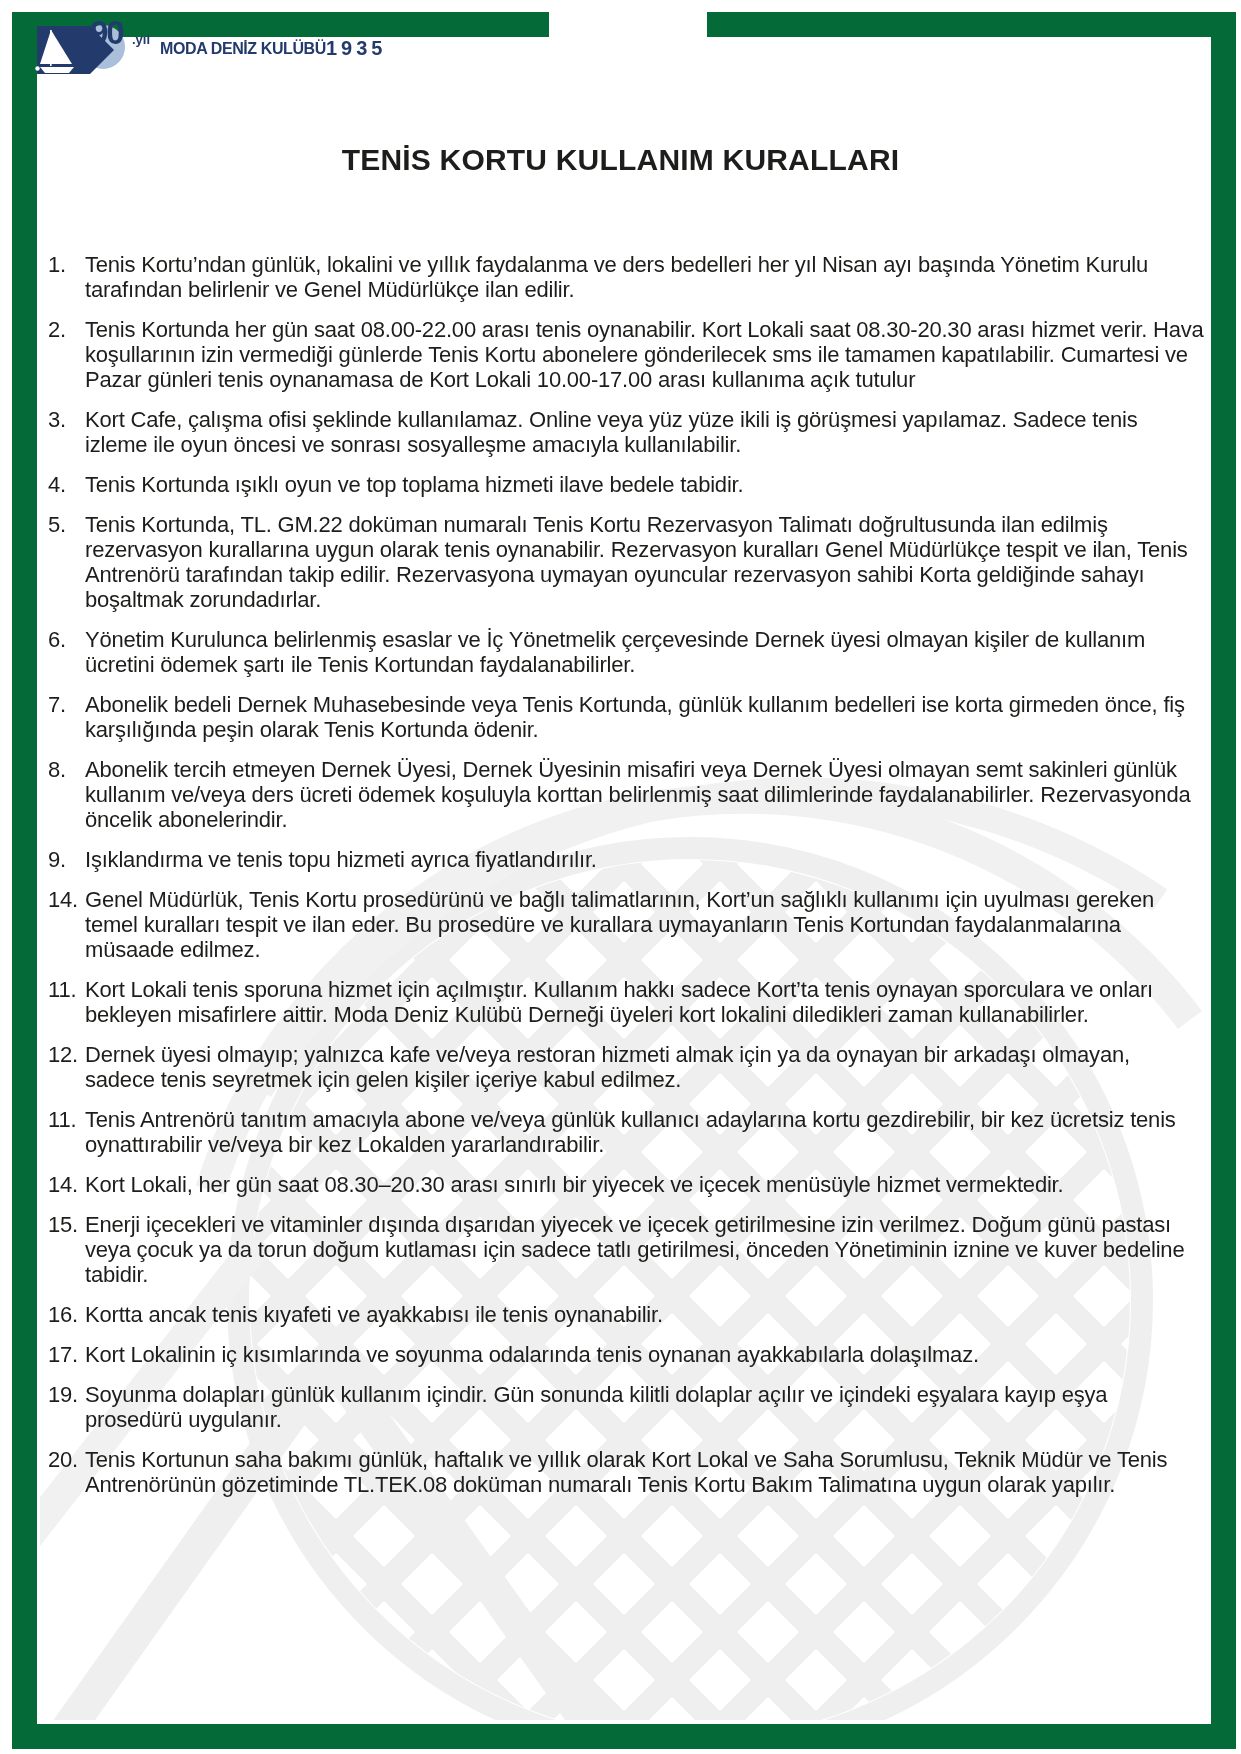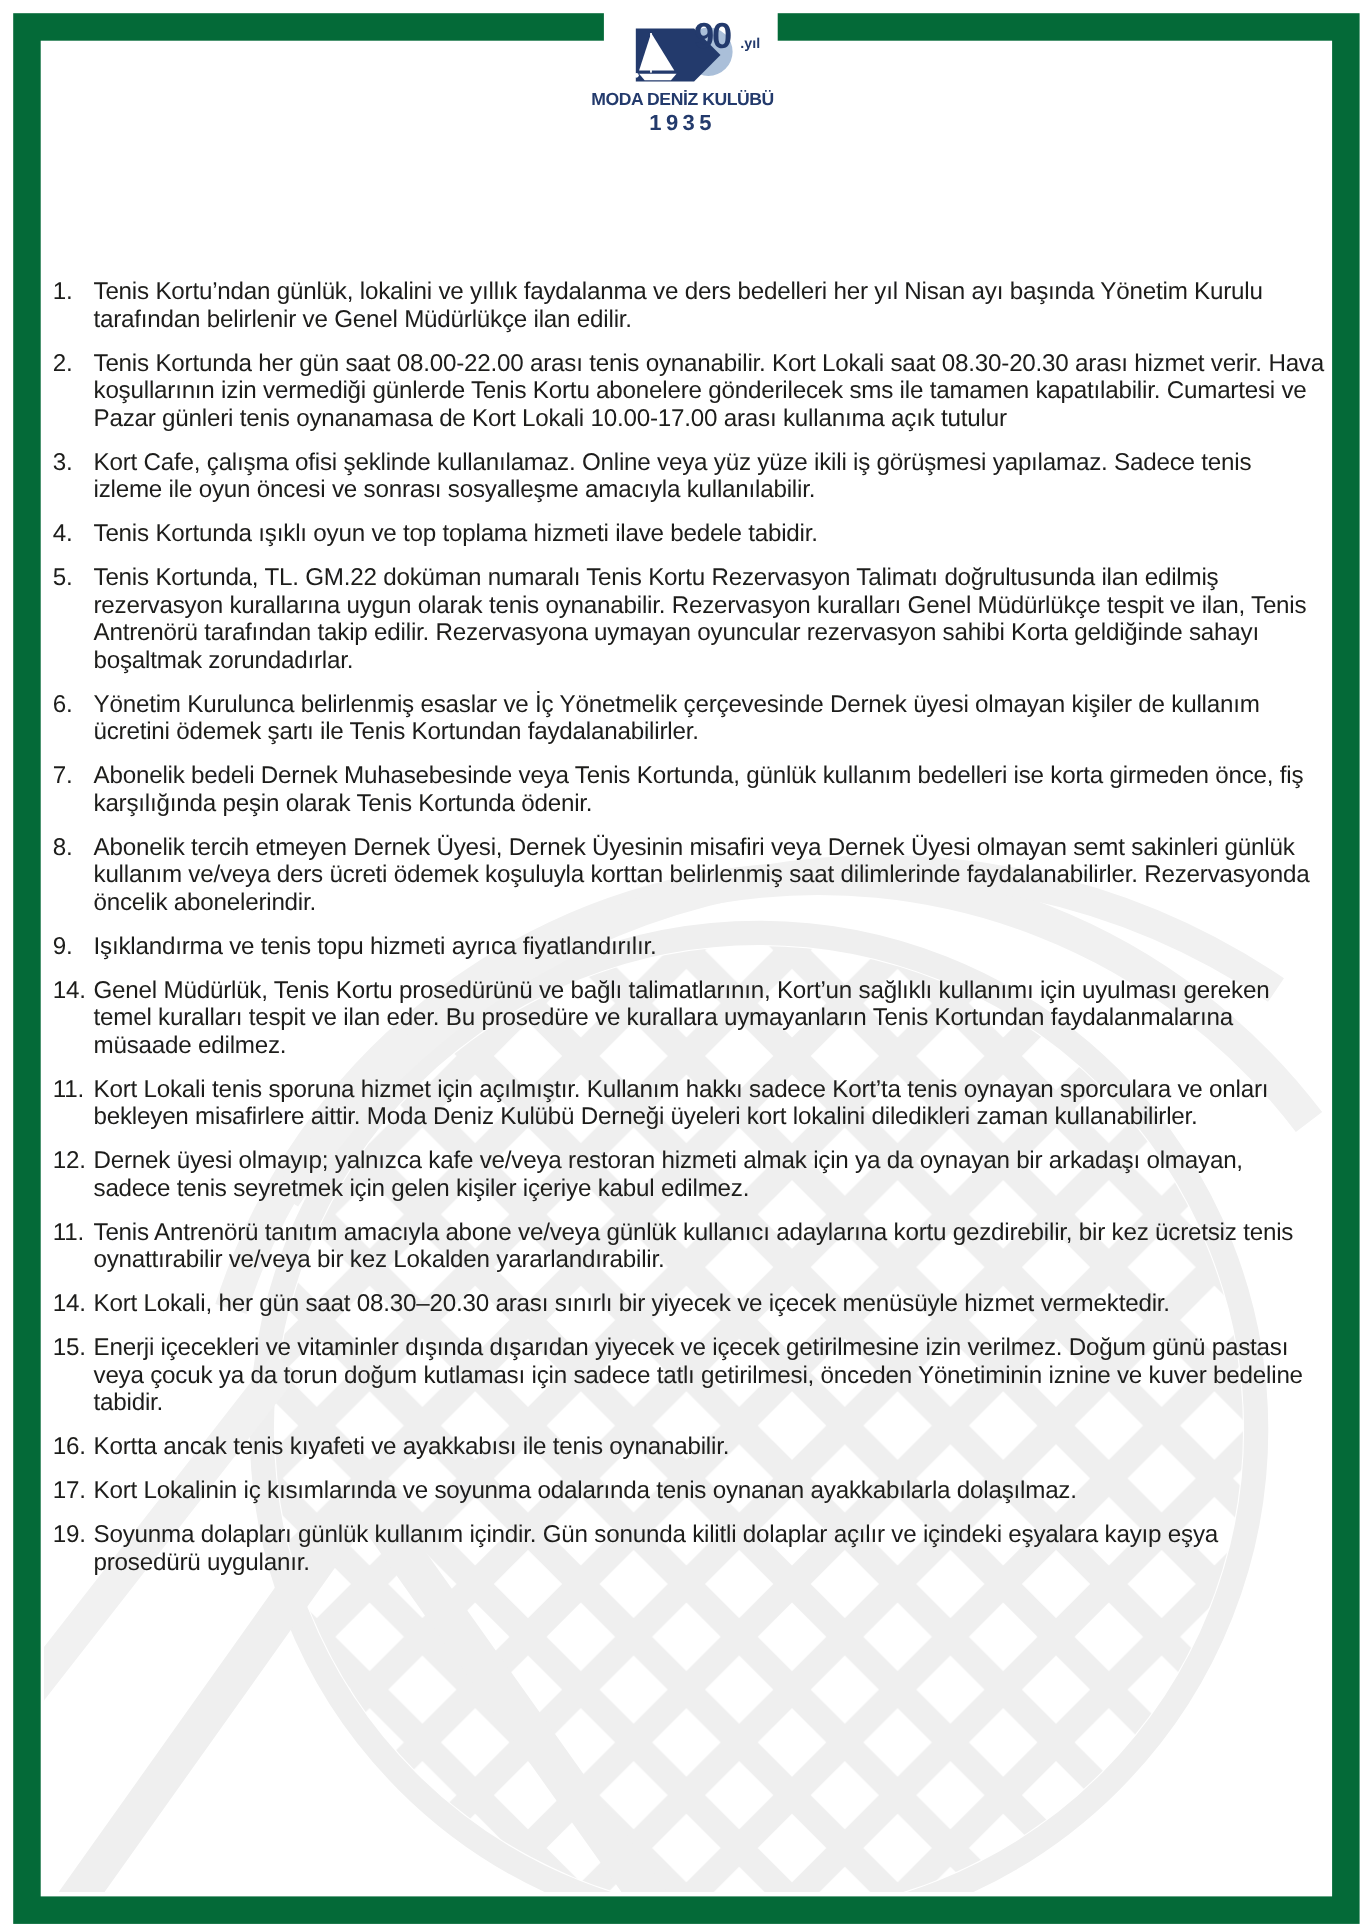--- a/index.html
+++ b/index.html
@@ -22,21 +22,21 @@
   
   .logo-notch{
     position:absolute;
     left:549px;top:10px;width:158px;height:29px;
     background:#ffffff;
     z-index:3;
   }
   .logo{
     position:absolute;
     left:0;right:0;top:16px;
-    display:flex;flex-direction:column;align-items:center;
+    display:flex;align-items:center;
     z-index:4;
   }
   .club-name{
     margin-top:2px;
     font-weight:bold;
     font-size:16px;
     letter-spacing:-0.4px;
     color:#233a6c;
     white-space:nowrap;
   }
@@ -120,35 +120,37 @@
       <rect x="50" y="14" width="1.6" height="36" fill="#ffffff"></rect>
       <polygon points="40,51 74,51 69,57 45,57" fill="#ffffff"></polygon>
       <circle cx="37.5" cy="52.5" r="2.2" fill="#ffffff"></circle>
       <text x="90" y="28" font-family="Liberation Sans, sans-serif" font-weight="bold" font-size="33" letter-spacing="-2" fill="#233a6c">90</text>
       <text x="132" y="28" font-family="Liberation Sans, sans-serif" font-weight="bold" font-size="13" fill="#233a6c">.yıl</text>
     </svg>
     <div class="club-name">MODA DENİZ KULÜBÜ</div>
     <div class="club-year">1935</div>
   </header>
 
+  <h1 class="title">TENİS KORTU KULLANIM KURALLARI</h1>
 
   <ol class="rules">
       <li class="rule"><span class="rule-num">1.</span><span class="rule-text">Tenis Kortu’ndan günlük, lokalini ve yıllık faydalanma ve ders bedelleri her yıl Nisan ayı başında Yönetim Kurulu tarafından belirlenir ve Genel Müdürlükçe ilan edilir.</span></li>
       <li class="rule"><span class="rule-num">2.</span><span class="rule-text">Tenis Kortunda her gün saat 08.00-22.00 arası tenis oynanabilir. Kort Lokali saat 08.30-20.30 arası hizmet verir. Hava koşullarının izin vermediği günlerde Tenis Kortu abonelere gönderilecek sms ile tamamen kapatılabilir. Cumartesi ve Pazar günleri tenis oynanamasa de Kort Lokali 10.00-17.00 arası kullanıma açık tutulur</span></li>
       <li class="rule"><span class="rule-num">3.</span><span class="rule-text">Kort Cafe, çalışma ofisi şeklinde kullanılamaz. Online veya yüz yüze ikili iş görüşmesi yapılamaz. Sadece tenis izleme ile oyun öncesi ve sonrası sosyalleşme amacıyla kullanılabilir.</span></li>
       <li class="rule"><span class="rule-num">4.</span><span class="rule-text">Tenis Kortunda ışıklı oyun ve top toplama hizmeti ilave bedele tabidir.</span></li>
       <li class="rule"><span class="rule-num">5.</span><span class="rule-text">Tenis Kortunda, TL. GM.22 doküman numaralı Tenis Kortu Rezervasyon Talimatı doğrultusunda ilan edilmiş rezervasyon kurallarına uygun olarak tenis oynanabilir. Rezervasyon kuralları Genel Müdürlükçe tespit ve ilan, Tenis Antrenörü tarafından takip edilir. Rezervasyona uymayan oyuncular rezervasyon sahibi Korta geldiğinde sahayı boşaltmak zorundadırlar.</span></li>
       <li class="rule"><span class="rule-num">6.</span><span class="rule-text">Yönetim Kurulunca belirlenmiş esaslar ve İç Yönetmelik çerçevesinde Dernek üyesi olmayan kişiler de kullanım ücretini ödemek şartı ile Tenis Kortundan faydalanabilirler.</span></li>
       <li class="rule"><span class="rule-num">7.</span><span class="rule-text">Abonelik bedeli Dernek Muhasebesinde veya Tenis Kortunda, günlük kullanım bedelleri ise korta girmeden önce, fiş karşılığında peşin olarak Tenis Kortunda ödenir.</span></li>
       <li class="rule"><span class="rule-num">8.</span><span class="rule-text">Abonelik tercih etmeyen Dernek Üyesi, Dernek Üyesinin misafiri veya Dernek Üyesi olmayan semt sakinleri günlük kullanım ve/veya ders ücreti ödemek koşuluyla korttan belirlenmiş saat dilimlerinde faydalanabilirler. Rezervasyonda öncelik abonelerindir.</span></li>
       <li class="rule"><span class="rule-num">9.</span><span class="rule-text">Işıklandırma ve tenis topu hizmeti ayrıca fiyatlandırılır.</span></li>
       <li class="rule"><span class="rule-num">14.</span><span class="rule-text">Genel Müdürlük, Tenis Kortu prosedürünü ve bağlı talimatlarının, Kort’un sağlıklı kullanımı için uyulması gereken temel kuralları tespit ve ilan eder. Bu prosedüre ve kurallara uymayanların Tenis Kortundan faydalanmalarına müsaade edilmez.</span></li>
       <li class="rule"><span class="rule-num">11.</span><span class="rule-text">Kort Lokali tenis sporuna hizmet için açılmıştır. Kullanım hakkı sadece Kort’ta tenis oynayan sporculara ve onları bekleyen misafirlere aittir. Moda Deniz Kulübü Derneği üyeleri kort lokalini diledikleri zaman kullanabilirler.</span></li>
       <li class="rule"><span class="rule-num">12.</span><span class="rule-text">Dernek üyesi olmayıp; yalnızca kafe ve/veya restoran hizmeti almak için ya da oynayan bir arkadaşı olmayan, sadece tenis seyretmek için gelen kişiler içeriye kabul edilmez.</span></li>
       <li class="rule"><span class="rule-num">11.</span><span class="rule-text">Tenis Antrenörü tanıtım amacıyla abone ve/veya günlük kullanıcı adaylarına kortu gezdirebilir, bir kez ücretsiz tenis oynattırabilir ve/veya bir kez Lokalden yararlandırabilir.</span></li>
       <li class="rule"><span class="rule-num">14.</span><span class="rule-text">Kort Lokali, her gün saat 08.30–20.30 arası sınırlı bir yiyecek ve içecek menüsüyle hizmet vermektedir.</span></li>
       <li class="rule"><span class="rule-num">15.</span><span class="rule-text">Enerji içecekleri ve vitaminler dışında dışarıdan yiyecek ve içecek getirilmesine izin verilmez. Doğum günü pastası veya çocuk ya da torun doğum kutlaması için sadece tatlı getirilmesi, önceden Yönetiminin iznine ve kuver bedeline tabidir.</span></li>
       <li class="rule"><span class="rule-num">16.</span><span class="rule-text">Kortta ancak tenis kıyafeti ve ayakkabısı ile tenis oynanabilir.</span></li>
       <li class="rule"><span class="rule-num">17.</span><span class="rule-text">Kort Lokalinin iç kısımlarında ve soyunma odalarında tenis oynanan ayakkabılarla dolaşılmaz.</span></li>
       <li class="rule"><span class="rule-num">19.</span><span class="rule-text">Soyunma dolapları günlük kullanım içindir. Gün sonunda kilitli dolaplar açılır ve içindeki eşyalara kayıp eşya prosedürü uygulanır.</span></li>
+      <li class="rule"><span class="rule-num">20.</span><span class="rule-text">Tenis Kortunun saha bakımı günlük, haftalık ve yıllık olarak Kort Lokal ve Saha Sorumlusu, Teknik Müdür ve Tenis Antrenörünün gözetiminde TL.TEK.08 doküman numaralı Tenis Kortu Bakım Talimatına uygun olarak yapılır.</span></li>
     </ol>
 
 </div>
 
 </body></html>

